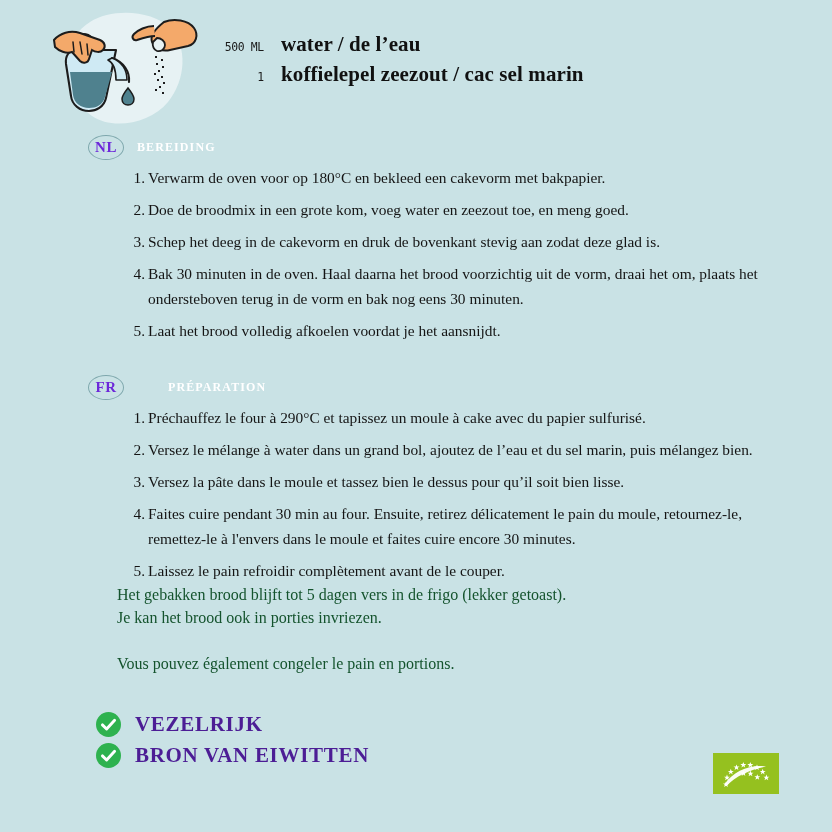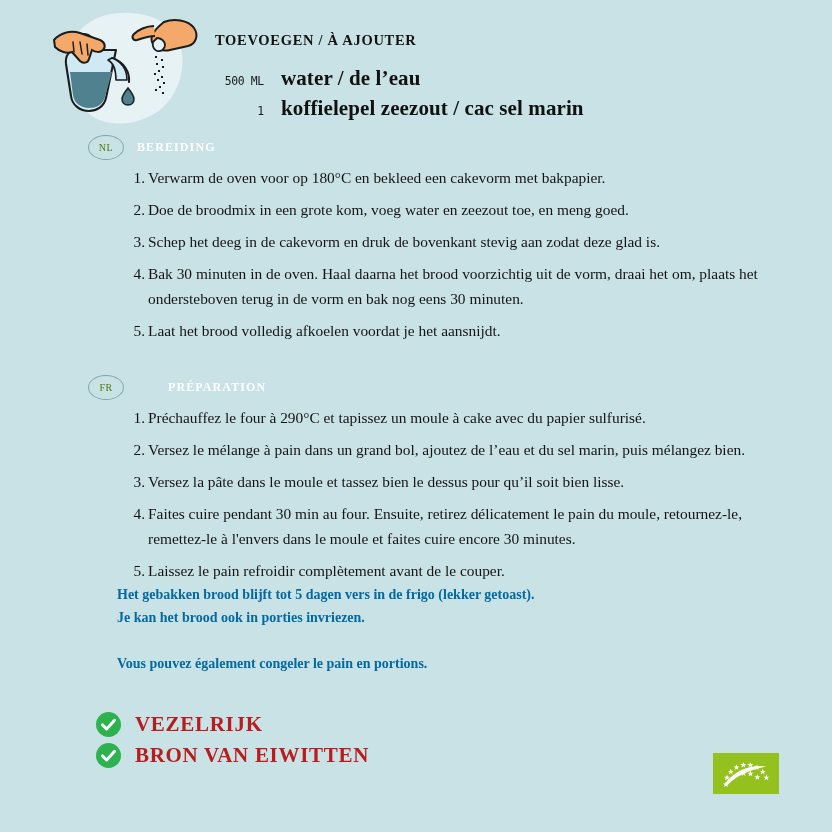--- a/index.html
+++ b/index.html
@@ -82,24 +82,24 @@
   }
   .lang-badge {
     width: 36px;
     height: 25px;
     border-radius: 50%;
     border: 1.6px solid #7fa8ad;
     display: flex;
     align-items: center;
     justify-content: center;
     font-family: "Liberation Serif", serif;
-    font-weight: normal;
-    font-size: 10px;
+    font-weight: bold;
+    font-size: 15px;
     letter-spacing: 0.5px;
-    color: #4d7c0f;
+    color: #6d28d9;
     box-sizing: border-box;
   }
   .section-title {
     font-family: "Liberation Serif", serif;
     font-weight: bold;
     font-size: 12px;
     letter-spacing: 1.1px;
     color: #ffffff;
   }
 
@@ -128,24 +128,24 @@
   }
   .step-text {
     flex: 1 1 auto;
   }
 
   
   .notes {
     position: absolute;
     left: 117px;
     width: 640px;
-    font-size: 14px;
+    font-size: 16px;
     line-height: 23px;
-    font-weight: bold;
-    color: #0369a1;
+    font-weight: normal;
+    color: #14532d;
   }
   .notes p { margin: 0; }
   .notes .gap { height: 23px; }
 
   
   .benefits {
     position: absolute;
     left: 96px;
     top: 712px;
   }
@@ -158,21 +158,21 @@
   .check-icon {
     width: 25px;
     height: 25px;
     flex: 0 0 auto;
   }
   .benefit-label {
     font-family: "Liberation Serif", serif;
     font-weight: bold;
     font-size: 21px;
     letter-spacing: 0.7px;
-    color: #b91c1c;
+    color: #4c1d95;
   }
 
   
   .eu-logo {
     position: absolute;
     left: 713px;
     top: 753px;
     width: 66px;
     height: 41px;
     background: #95c11f;
@@ -217,21 +217,20 @@
           <rect x="115" y="73" width="2" height="2"></rect>
         <rect x="121" y="76" width="2" height="2"></rect>
           <rect x="117" y="80" width="2" height="2"></rect>
         <rect x="113" y="83" width="2" height="2"></rect>
           <rect x="120" y="86" width="2" height="2"></rect>
       </g>
     </svg>
   </div>
 
   <div class="ingredients">
-    <div class="ingredients-title">TOEVOEGEN / À AJOUTER</div>
 
     <div class="ing-row">
       <span class="ing-qty">500 ML</span>
       <span class="ing-name">water / de l’eau</span>
     </div>
     <div class="ing-row">
       <span class="ing-qty">1</span>
       <span class="ing-name">koffielepel zeezout / cac sel marin</span>
     </div>
   </div>
@@ -269,21 +268,21 @@
     <div class="section-title">PRÉPARATION</div>
   </div>
 
   <ol class="steps" style="top:405px;">
     <li class="step">
       <span class="step-num">1.</span>
       <span class="step-text">Préchauffez le four à 290°C et tapissez un moule à cake avec du papier sulfurisé.</span>
     </li>
     <li class="step">
       <span class="step-num">2.</span>
-      <span class="step-text">Versez le mélange à pain dans un grand bol, ajoutez de l’eau et du sel marin, puis mélangez bien.</span>
+      <span class="step-text">Versez le mélange à water dans un grand bol, ajoutez de l’eau et du sel marin, puis mélangez bien.</span>
     </li>
     <li class="step">
       <span class="step-num">3.</span>
       <span class="step-text">Versez la pâte dans le moule et tassez bien le dessus pour qu’il soit bien lisse.</span>
     </li>
     <li class="step">
       <span class="step-num">4.</span>
       <span class="step-text">Faites cuire pendant 30 min au four. Ensuite, retirez délicatement le pain du moule, retournez-le, remettez-le à l'envers dans le moule et faites cuire encore 30 minutes.</span>
     </li>
     <li class="step">

